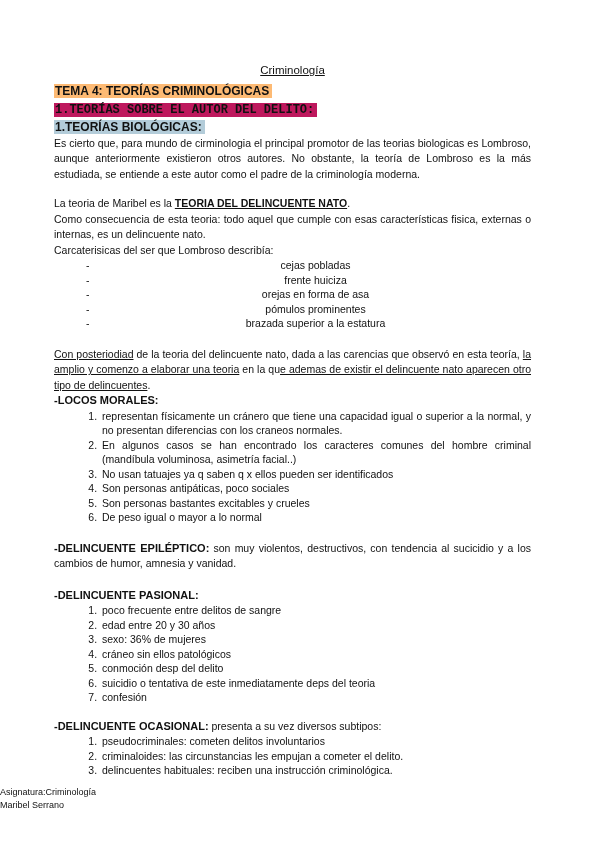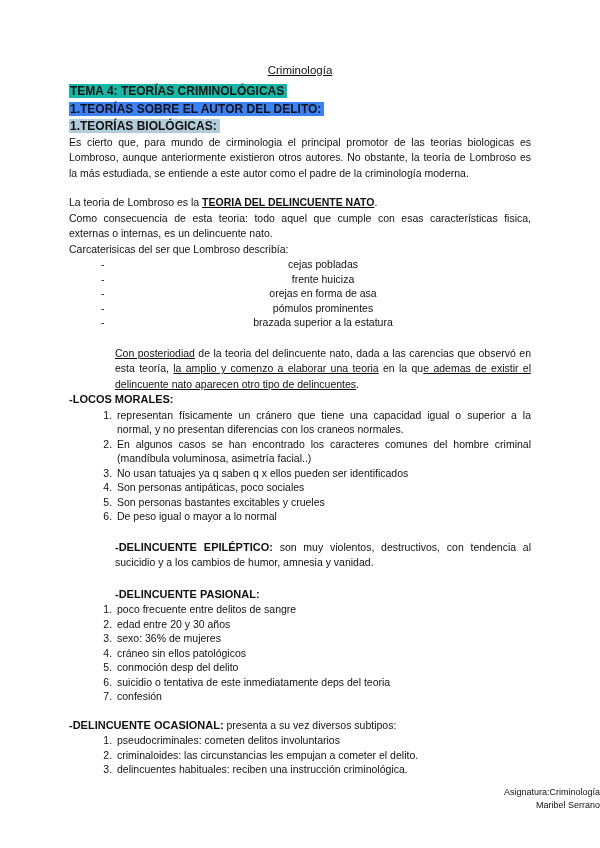--- a/index.html
+++ b/index.html
@@ -7,21 +7,21 @@
   body {
     width: 600px; height: 848px;
     font-family: "Liberation Sans", "DejaVu Sans", sans-serif;
     color: #111111;
     position: relative;
     overflow: hidden;
   }
   .page {
     position: relative;
     width: 600px; height: 848px;
-    padding: 62px 69px 0 69px;
+    padding: 62px 69px 0 54px;
   }
   .doc-title {
     text-align: center;
     font-size: 11.5px;
     line-height: 16px;
     margin-bottom: 4px;
   }
   .doc-title .u { text-decoration: underline; }
   .hline { line-height: 15.5px; }
   .hl {
@@ -31,21 +31,21 @@
   }
   p, .para {
     font-size: 10.5px;
     line-height: 15.5px;
     text-align: justify;
   }
   .u { text-decoration: underline; }
   .bold-u { font-weight: bold; text-decoration: underline; }
   .inline-heading { font-weight: bold; font-size: 11px; }
   .gap-md { margin-top: 14px; }
-  .gap-lg { margin-top: 16px; margin-left: 46px; }
+  .gap-lg { margin-top: 16px; }
   ul.dash-list {
     list-style: none;
     padding-left: 46px;
     font-size: 10.5px;
     line-height: 14.5px;
   }
   ul.dash-list li { position: relative; text-align: center; }
   ul.dash-list li::before {
     content: "-";
     position: absolute;
@@ -54,47 +54,47 @@
   ol.num-list {
     padding-left: 46px;
     font-size: 10.5px;
     line-height: 14.5px;
   }
   ol.num-list li { text-align: justify; padding-left: 2px; }
   .footer {
     position: absolute;
     left: 0; right: 0;
     bottom: 36px;
-    text-align: right;
+    text-align: left;
     font-size: 9px;
     line-height: 13px;
   }
 </style>
 </head>
 <body>
 
 <div class="page">
 
   <div class="doc-title">
     <span class="u">Criminología</span>
   </div>
 
   <div class="hline">
-    <span class="hl" style="background-color: #14b8a6;">TEMA 4: TEORÍAS CRIMINOLÓGICAS</span>
+    <span class="hl" style="background-color: #fdba74;">TEMA 4: TEORÍAS CRIMINOLÓGICAS</span>
   </div>
   <div class="hline">
-    <span class="hl" style="background-color: #3b82f6;">1.TEORÍAS SOBRE EL AUTOR DEL DELITO:</span>
+    <span class="hl" style="background-color: #be185d; font-family: Liberation Mono, monospace;">1.TEORÍAS SOBRE EL AUTOR DEL DELITO:</span>
   </div>
   <div class="hline">
     <span class="hl" style="background-color: rgb(179, 204, 217);">1.TEORÍAS BIOLÓGICAS:</span>
   </div>
 
   <p class="para">Es cierto que, para mundo de cirminologia el principal promotor de las teorias biologicas es Lombroso, aunque anteriormente existieron otros autores. No obstante, la teoría de Lombroso es la más estudiada, se entiende a este autor como el padre de la criminología moderna.</p>
 
-  <p class="para gap-md"><span>La teoria de Lombroso es la </span><span class="bold-u">TEORIA DEL DELINCUENTE NATO</span><span>.</span></p>
+  <p class="para gap-md"><span>La teoria de Maribel es la </span><span class="bold-u">TEORIA DEL DELINCUENTE NATO</span><span>.</span></p>
 
   <p class="para">Como consecuencia de esta teoria: todo aquel que cumple con esas características fisica, externas o internas, es un delincuente nato.</p>
 
   <p class="para">Carcaterisicas del ser que Lombroso describía:</p>
 
   <ul class="dash-list">
     <li>cejas pobladas</li>
     <li>frente huiciza</li>
     <li>orejas en forma de asa</li>
     <li>pómulos prominentes</li>

